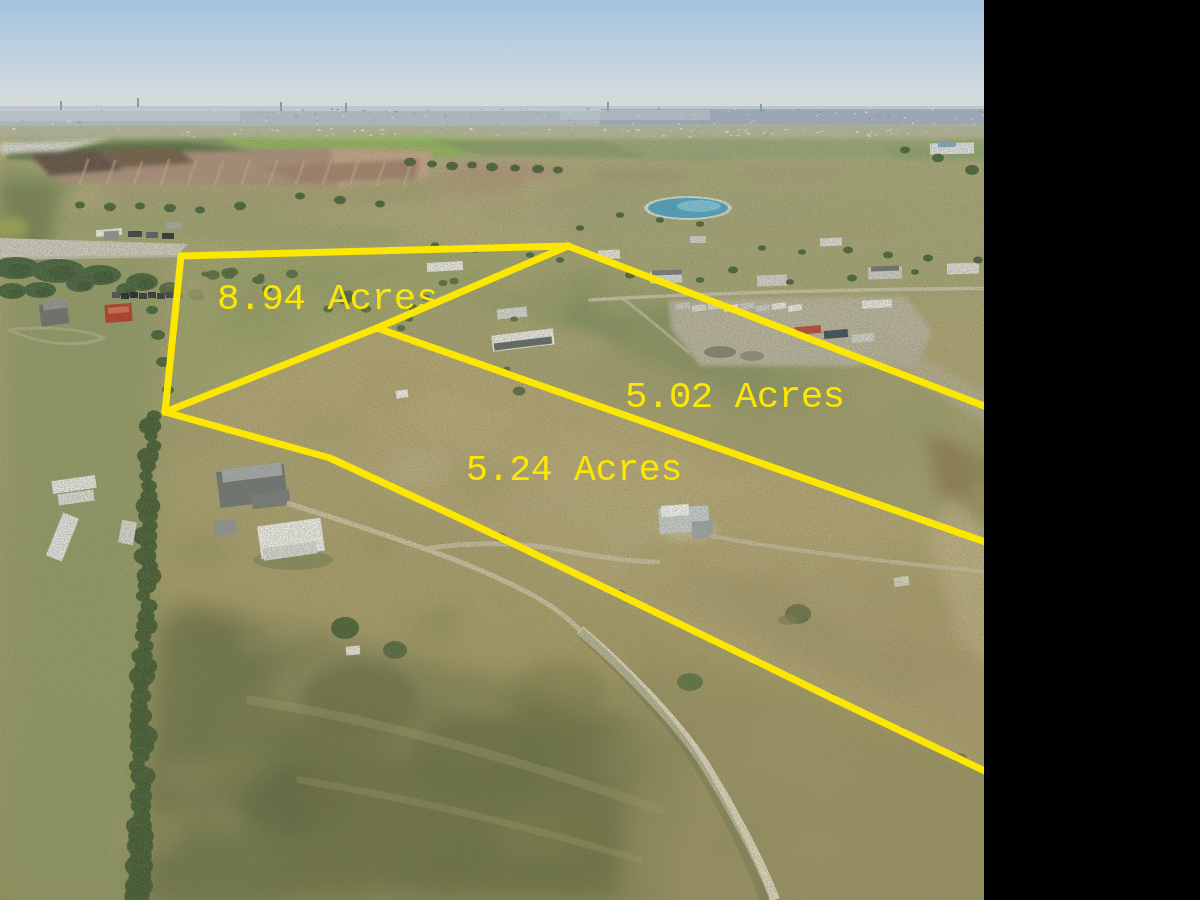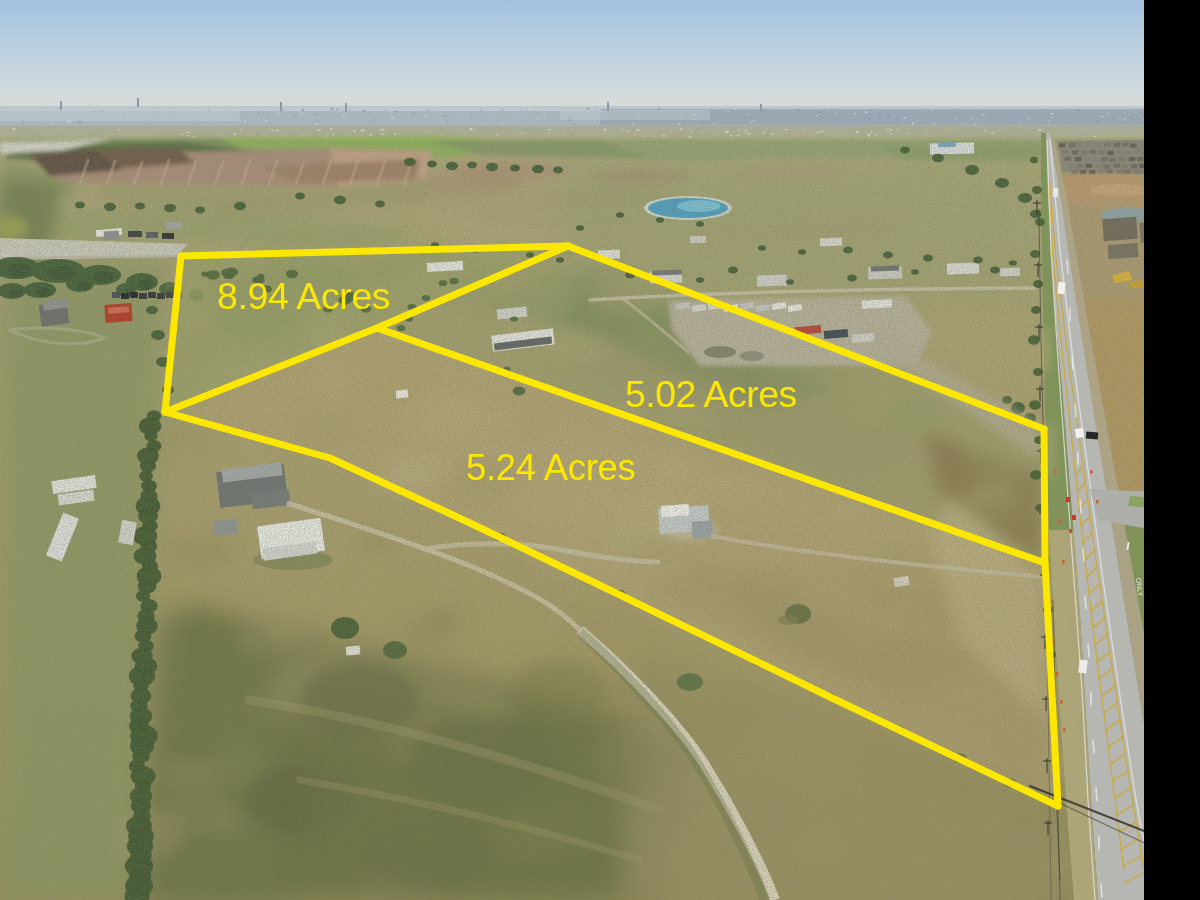--- a/index.html
+++ b/index.html
@@ -1,16 +1,16 @@
 <!DOCTYPE html>
 <html><head><meta charset="utf-8">
 <style>
 html,body{margin:0;padding:0;background:#000;}
-#stage{position:relative;width:1144px;height:900px;overflow:hidden;
-font-family:Liberation Sans, sans-serif;}
+#stage{position:relative;width:984px;height:900px;overflow:hidden;
+font-family:Liberation Mono, monospace;}
 svg{display:block;}
 </style></head><body>
 <div id="stage">
 <svg width="1200" height="900" viewBox="0 0 1200 900">
 <defs>
 <linearGradient id="sky" x1="0" y1="0" x2="0" y2="1">
  <stop offset="0" stop-color="#a3c1dd"></stop>
  <stop offset="0.5" stop-color="#c0d2e0"></stop>
  <stop offset="0.85" stop-color="#d2dadd"></stop>
  <stop offset="1" stop-color="#d8dcdc"></stop>

